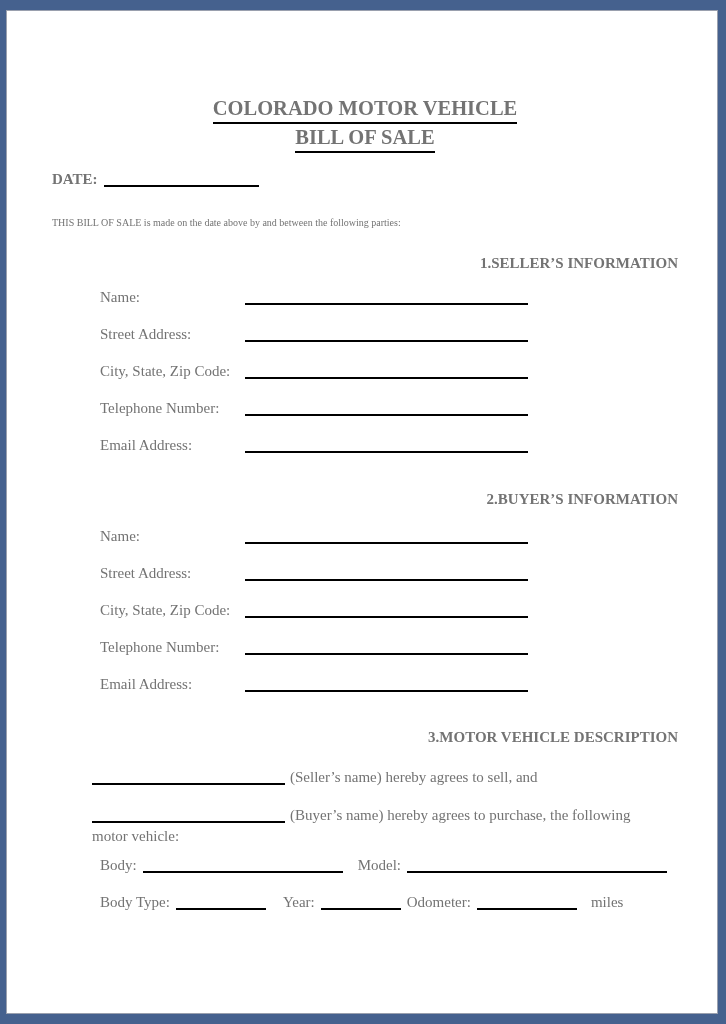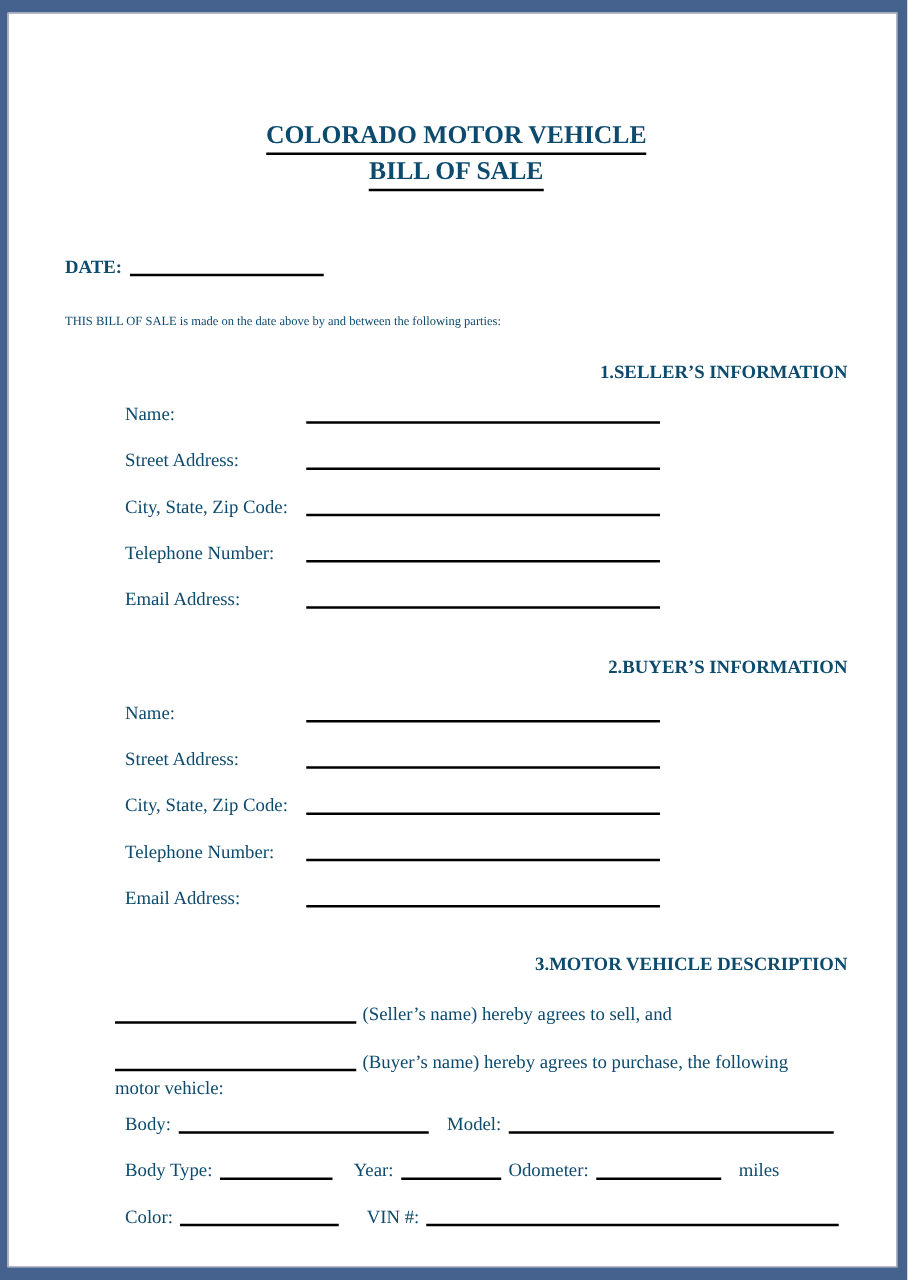--- a/index.html
+++ b/index.html
@@ -6,29 +6,29 @@
   .page {
     box-sizing: border-box;
     width: 726px;
     height: 1024px;
     background: #ffffff;
     border-style: solid;
     border-color: #45618E;
     border-width: 10px 8px 10px 6px;
     box-shadow: inset 0 0 0 1px #9aa0ae;
     font-family: "Liberation Serif", "DejaVu Serif", serif;
-    color: #0c4a6e;
+    color: #737373;
     overflow: hidden;
   }
   .content { padding: 0 40px 0 46px; }
 
   .title { margin-top: 85px; text-align: center; font-size: 20.5px; font-weight: bold; line-height: 26px; }
   .title .t-line { display: inline-block; border-bottom: 2px solid #000; padding-bottom: 1px; }
 
-  .date-row { margin-top: 51px; font-size: 15px; line-height: 21px; white-space: nowrap; }
+  .date-row { margin-top: 16px; font-size: 15px; line-height: 21px; white-space: nowrap; }
   .date-label { font-weight: bold; }
   .blank-line { display: inline-block; height: 0; border-bottom: 2px solid #000; position: relative; top: 3px; }
   .date-line { width: 155px; margin-left: 6px; }
 
   .intro { margin: 22px 0 0 0; font-size: 10px; line-height: 21px; }
 
   .sec-head { font-size: 15px; line-height: 21px; font-weight: bold; margin-left: 25px; white-space: nowrap; text-align: right; }
   .sec-num { display: inline-block; width: 23px; }
   .head-1 { margin-top: 20px; }
   .head-2 { margin-top: 33px; }
@@ -131,18 +131,15 @@
     </p>
 
     <div class="vrow vrow-1">
       <span>Body:</span><span class="blank-line make-line"></span><span class="model-label">Model:</span><span class="blank-line model-line"></span>
     </div>
 
     <div class="vrow vrow-2">
       <span>Body Type:</span><span class="blank-line bodytype-line"></span><span class="year-label">Year:</span><span class="blank-line year-line"></span><span class="odometer-label">Odometer:</span><span class="blank-line odometer-line"></span><span class="miles-suffix">miles</span>
     </div>
 
-    <div class="vrow vrow-3">
-      <span>Color:</span><span class="blank-line color-line"></span><span class="vin-label">VIN #:</span><span class="blank-line vin-line"></span>
-    </div>
 
   </div>
 </div>
 
 </body></html>

